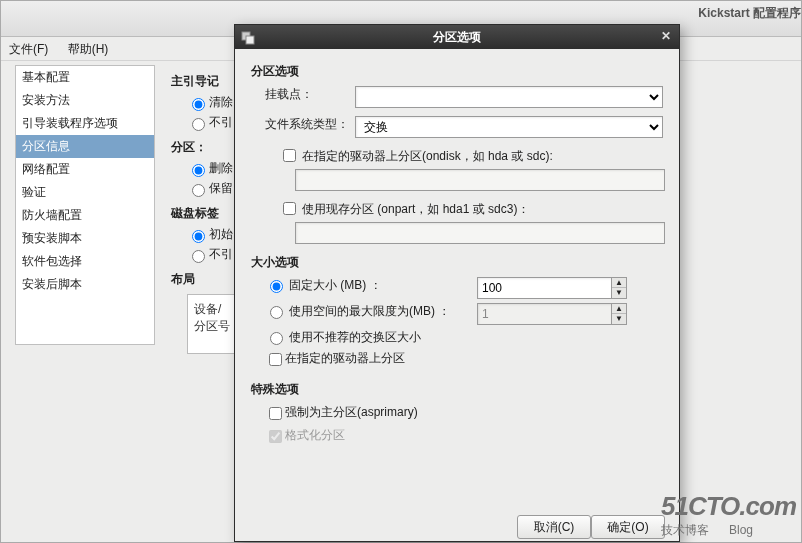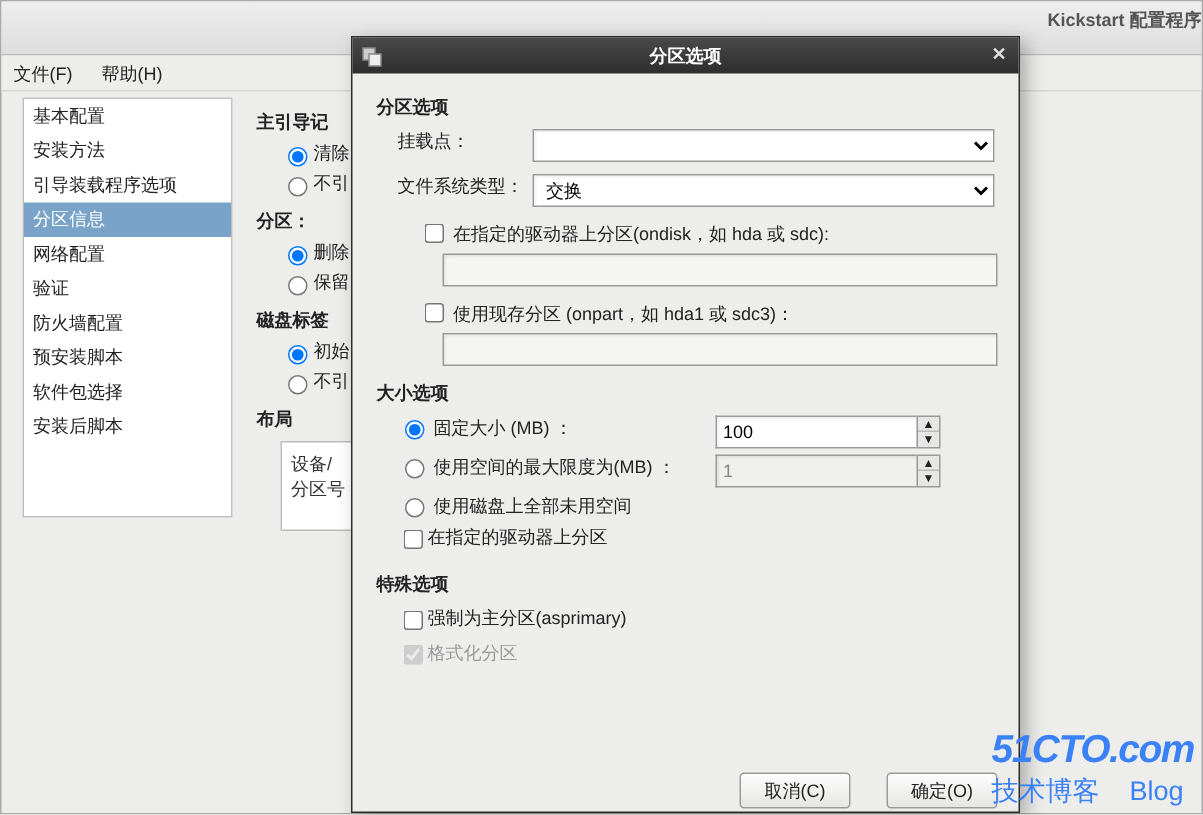--- a/index.html
+++ b/index.html
@@ -185,44 +185,44 @@
     background: #e6e6e4;
     border-bottom: 1px solid #bbb;
   }
   .spin-btns div:last-child { border-bottom: none; }
   .disabled { color: #9a9a9a; }
   .dlg-buttons {
     position: absolute;
     bottom: 2px;
     right: 14px;
     display: flex;
-    gap: 24px;
+    gap: 0;
   }
   .btn {
     min-width: 74px;
     height: 24px;
     background: linear-gradient(#fdfdfd,#e5e5e3);
     border: 1px solid #9a9a9a;
     border-radius: 3px;
     font-size: 12px;
     line-height: 22px;
     text-align: center;
     padding: 0 10px;
   }
   
   .watermark {
     position: absolute;
     right: 6px;
     bottom: 4px;
-    color: #3b82f6;
+    color: #737373;
     font-family: Arial, sans-serif;
     margin-left: 17px;
   }
   .watermark .big { font-size: 26px; font-weight: bold; font-style: italic; letter-spacing: -1px; }
-  .watermark .small { font-size: 18px; }
+  .watermark .small { font-size: 12px; }
 </style>
 </head>
 <body>
 
 <div class="main-window">
   <div class="main-titlebar">Kickstart 配置程序</div>
   <div class="menu-bar">
     <span>文件(F)</span>
     <span>帮助(H)</span>
   </div>
@@ -322,21 +322,21 @@
         <input type="text" disabled="" value="1" style="">
         <div class="spin-btns">
             <div>▲</div>
             <div>▼</div>
           </div>
       </div>
     </div>
 
     <div class="radio-line">
       <input type="radio" name="size" style="">
-      <span class="label-txt">使用磁盘上全部未用空间</span>
+      <span class="label-txt">使用不推荐的交换区大小</span>
     </div>
 
     <div class="radio-line" style="margin-left:14px">
       <input type="checkbox" style="">
       <span>在指定的驱动器上分区</span>
     </div>
 
     <div class="section-title" style="margin-top:12px">特殊选项</div>
 
     <div class="radio-line" style="margin-left:14px">

